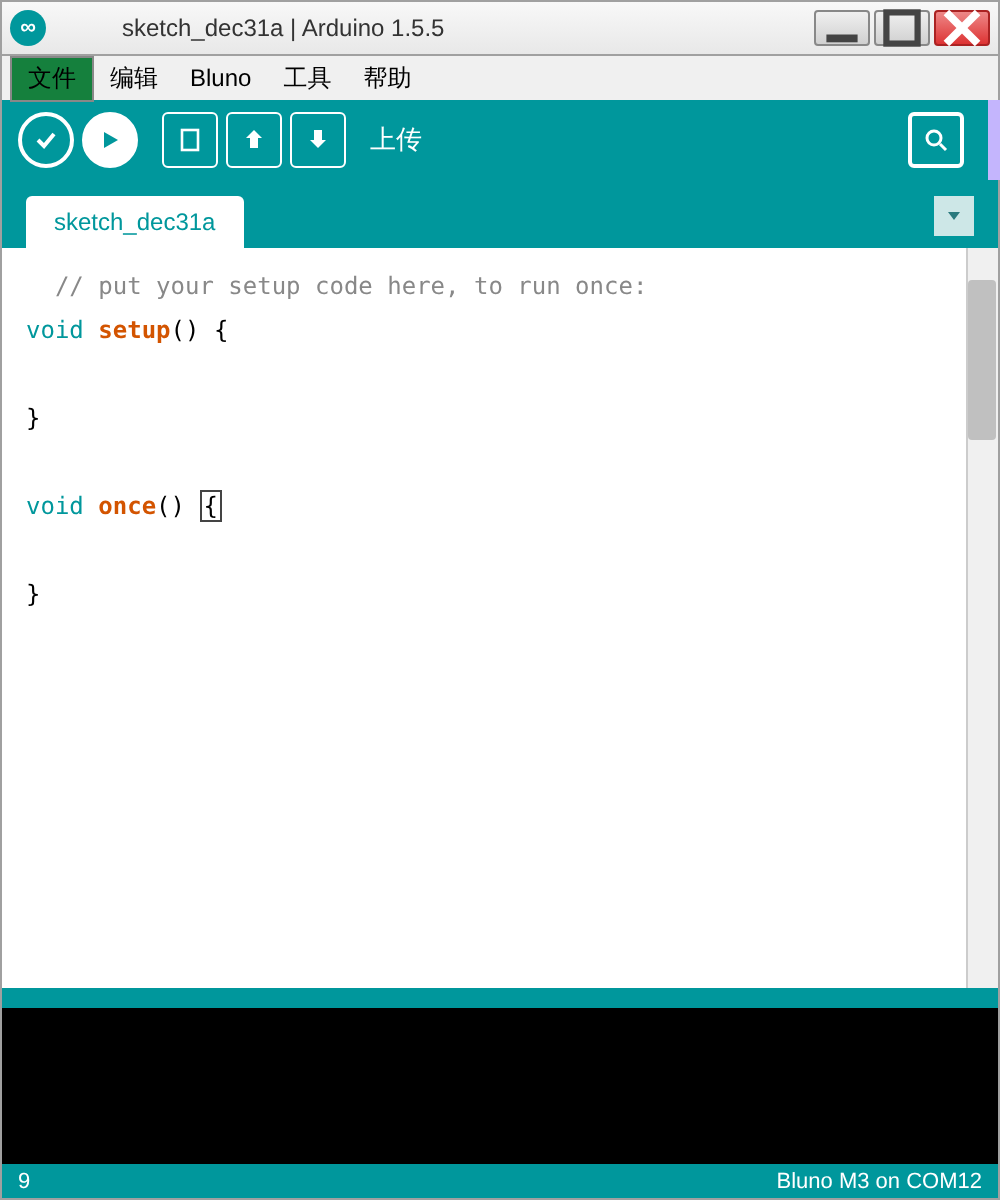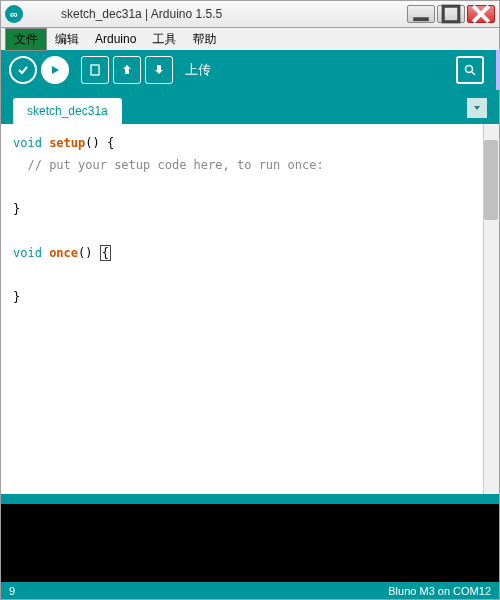--- a/index.html
+++ b/index.html
@@ -10,21 +10,21 @@
     .titlebar-icon::before { content: "∞"; color: white; font-size: 11px; font-weight: bold; }
     .titlebar-text { flex: 1; font-size: 12px; color: #333; }
     .win-buttons { display: flex; gap: 2px; }
     .win-btn { width: 28px; height: 18px; border: 1px solid #888; background: linear-gradient(to bottom, #f0f0f0, #d0d0d0); border-radius: 2px; display: flex; align-items: center; justify-content: center; font-size: 10px; cursor: pointer; }
     .win-btn.close { background: linear-gradient(to bottom, #e88, #d33); color: white; border-color: #a22; }
     
     .menubar { height: 22px; background: #f0f0f0; border-left: 1px solid #a0a0a0; border-right: 1px solid #a0a0a0; display: flex; align-items: center; padding: 0 4px; font-size: 12px; }
     .menu-item { padding: 2px 8px; cursor: pointer; }
     .menu-item.first { border: 1px solid #888; background: #15803d; }
     
-    .toolbar { height: 40px; background: #00979c; display: flex; align-items: center; padding: 0 8px; border-left: 1px solid #a0a0a0; border-right: 4px solid #c4b5fd; }
+    .toolbar { height: 40px; background: #00979c; display: flex; align-items: center; padding: 0 8px; border-left: 1px solid #a0a0a0; border-right: 6px solid #c4b5fd; }
     .tool-btn { width: 28px; height: 28px; border-radius: 3px; margin-right: 4px; display: flex; align-items: center; justify-content: center; cursor: pointer; }
     .tool-btn.circle { border-radius: 50%; border: 2px solid white; }
     .tool-btn.circle.filled { background: white; }
     .tool-btn svg { width: 14px; height: 14px; }
     .tool-label { color: white; font-size: 13px; margin-left: 8px; }
     .tool-spacer { flex: 1; }
     .tool-btn.right { border: 2px solid white; border-radius: 3px; }
     
     .tabbar { height: 34px; background: #00979c; display: flex; align-items: flex-end; padding: 0 12px; border-left: 1px solid #a0a0a0; border-right: 1px solid #a0a0a0; }
     .tab { background: white; padding: 6px 14px; font-size: 12px; color: #00979c; border-radius: 3px 3px 0 0; cursor: pointer; }
@@ -66,21 +66,21 @@
           <line x1="2" y1="2" x2="8" y2="8" stroke="white" stroke-width="1.5"></line>
           <line x1="8" y1="2" x2="2" y2="8" stroke="white" stroke-width="1.5"></line>
         </svg>
     </div>
   </div>
 </div>
 
 <div class="menubar">
   <div class="menu-item first">文件</div>
   <div class="menu-item">编辑</div>
-  <div class="menu-item">Arduino</div>
+  <div class="menu-item">Bluno</div>
   <div class="menu-item">工具</div>
   <div class="menu-item">帮助</div>
 </div>
 
 <div class="toolbar">
   <div class="tool-btn circle">
     <svg viewBox="0 0 14 14">
         <polyline points="3,7 6,10 11,4" fill="none" stroke="white" stroke-width="2"></polyline>
       </svg>
   </div>
@@ -121,22 +121,22 @@
   <div class="tab">sketch_dec31a</div>
   <div class="tab-spacer"></div>
   <div class="tab-dropdown">
     <svg width="10" height="10" viewBox="0 0 10 10">
         <polygon points="2,3 8,3 5,7" fill="#2a7a7e"></polygon>
       </svg>
   </div>
 </div>
 
 <div class="editor">
+  <div>&nbsp;&nbsp;<span class="comment">// put your setup code here, to run once:</span></div>
   <div><span class="kw-type">void</span> <span class="kw-func">setup</span><span>() {</span></div>
-  <div>&nbsp;&nbsp;<span class="comment">// put your setup code here, to run once:</span></div>
   <div>&nbsp;</div>
   <div><span>}</span></div>
   <div>&nbsp;</div>
   <div><span class="kw-type">void</span> <span class="kw-func">once</span><span>() </span><span class="cursor-box">{</span></div>
   <div>&nbsp;</div>
   <div><span>}</span></div>
   <div class="editor-scrollbar">
     <div class="editor-thumb"></div>
   </div>
 </div>

